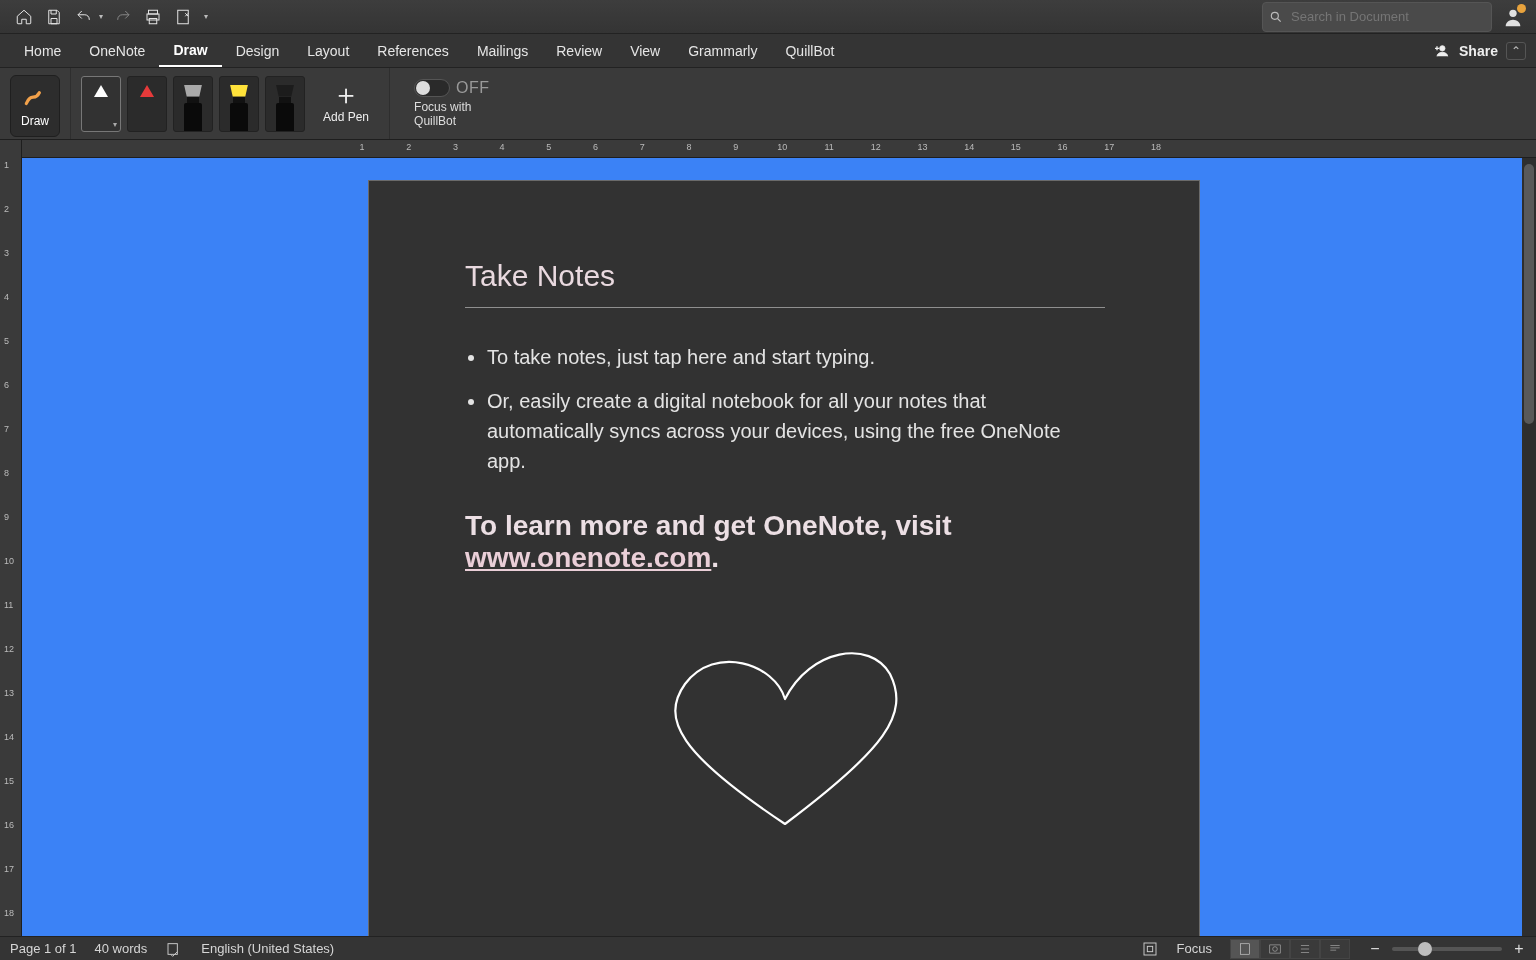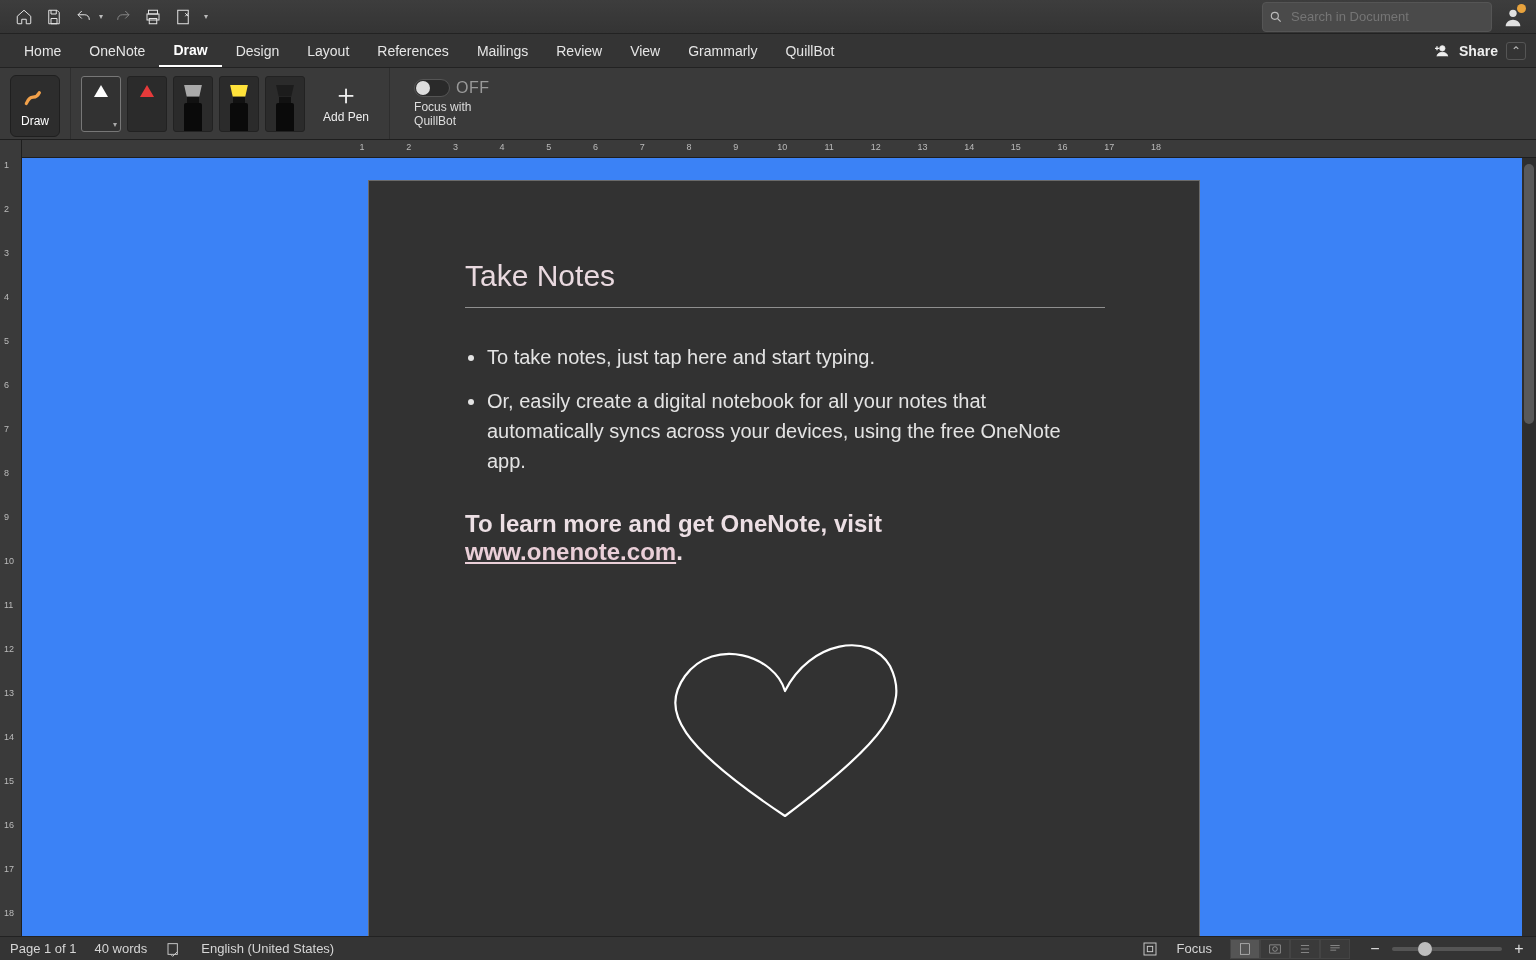--- a/index.html
+++ b/index.html
@@ -54,21 +54,21 @@
   .h-ruler .tick-area{flex:1;height:100%;position:relative;color:#bbb;font-size:9px}
   
   .workspace{position:absolute;top:158px;left:22px;right:0;bottom:24px;background:#3b82f6;overflow:hidden}
   .v-ruler{position:absolute;top:140px;left:0;width:22px;bottom:24px;background:#3a3a3a;border-right:1px solid #1e1e1e;color:#bbb;font-size:9px}
   .page{position:absolute;left:346px;top:22px;width:832px;min-height:900px;background:#323232;border:1px solid #6a6a6a}
   .page-inner{padding:78px 96px 40px 96px;color:#e5e0e2}
   .heading{font-size:30px;font-weight:400;color:#e9d9df;margin:0 0 14px 0}
   .rule{border:none;border-top:1px solid #8f8f8f;margin:0 0 34px 0;width:640px}
   ul.notes{margin:0;padding-left:22px;color:#e3e3e3;font-size:20px;line-height:1.5}
   ul.notes li{margin-bottom:14px}
-  .learn{font-size:24px;font-weight:700;color:#ecdfe4;margin-top:34px}
+  .learn{font-size:28px;font-weight:700;color:#ecdfe4;margin-top:34px}
   .learn a{color:#eacfd8;text-decoration:underline}
   .heart{display:block;margin:60px auto 0 190px}
   .heart path{fill:none;stroke:#fff;stroke-width:2.2;stroke-linejoin:round;stroke-linecap:round}
   
   .status-bar{position:absolute;left:0;right:0;bottom:0;height:24px;background:#343434;border-top:1px solid #222;display:flex;align-items:center;font-size:13px;color:#d5d5d5;padding:0 10px;gap:18px}
   .status-bar .spacer{flex:1}
   .sb-icon{width:18px;height:18px;display:flex;align-items:center;justify-content:center}
   .sb-icon svg{width:16px;height:16px;fill:none;stroke:#cfcfcf;stroke-width:1.4}
   .view-btns{display:flex;gap:0}
   .view-btns .vb{width:30px;height:20px;border:1px solid #444;display:flex;align-items:center;justify-content:center;background:#3a3a3a}

